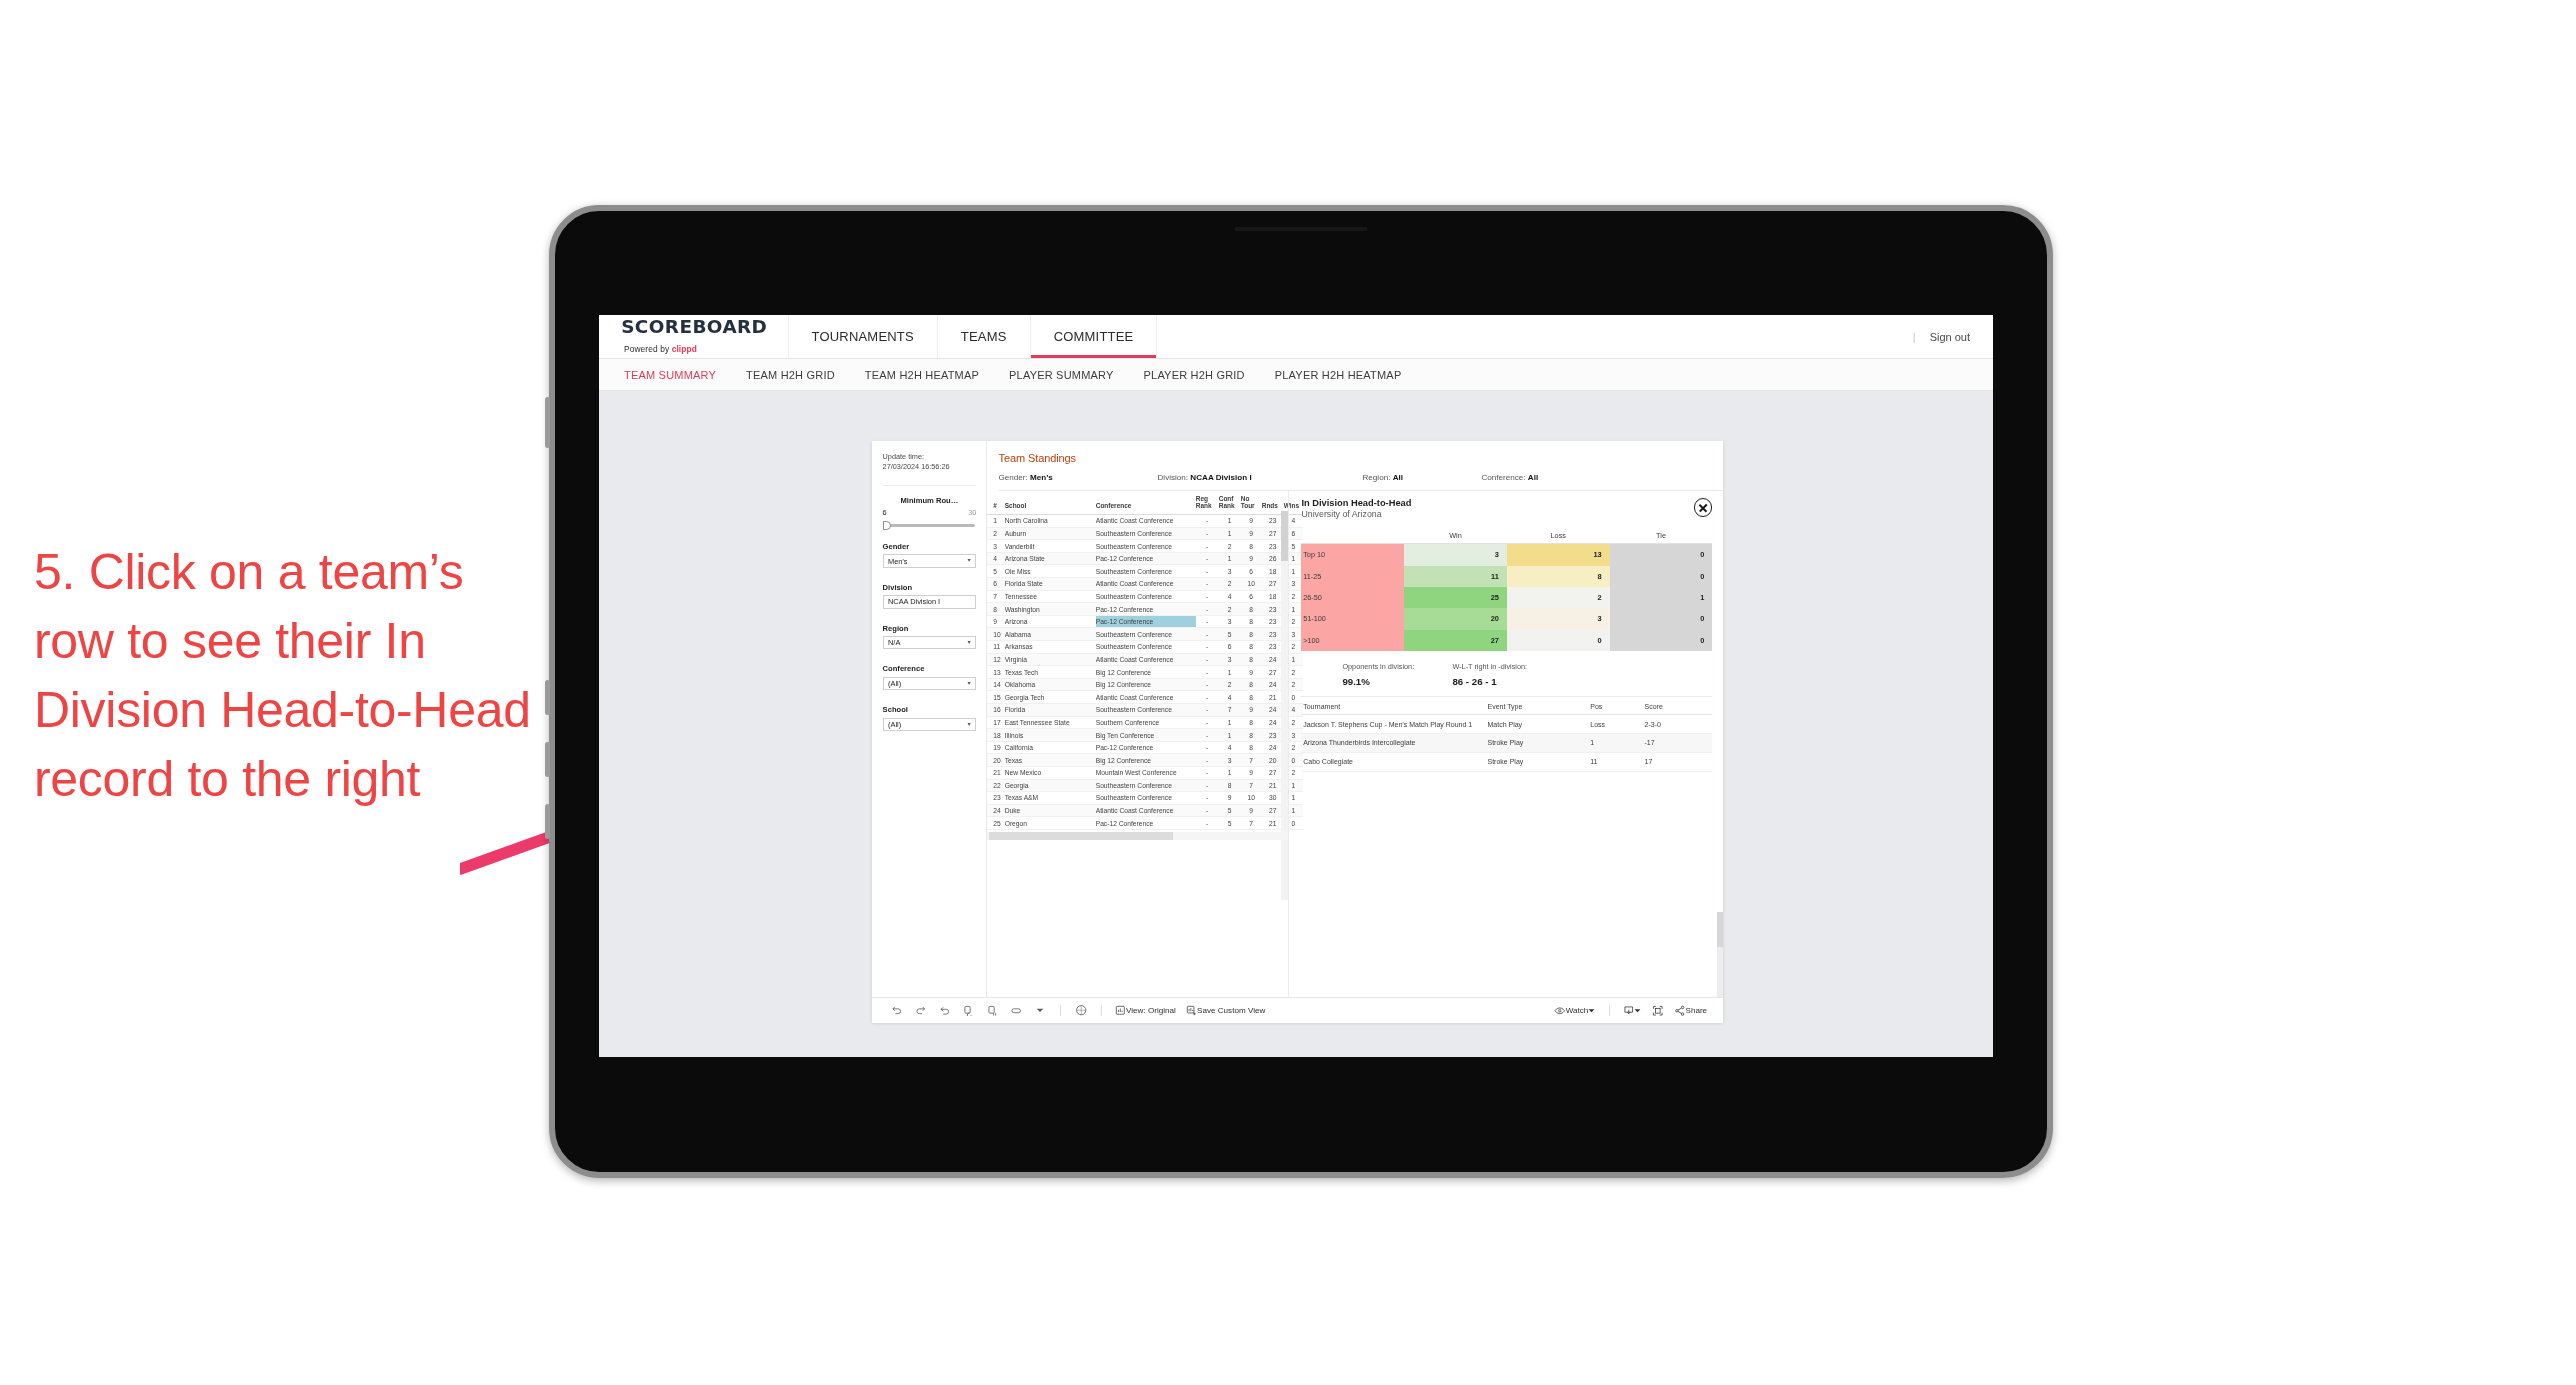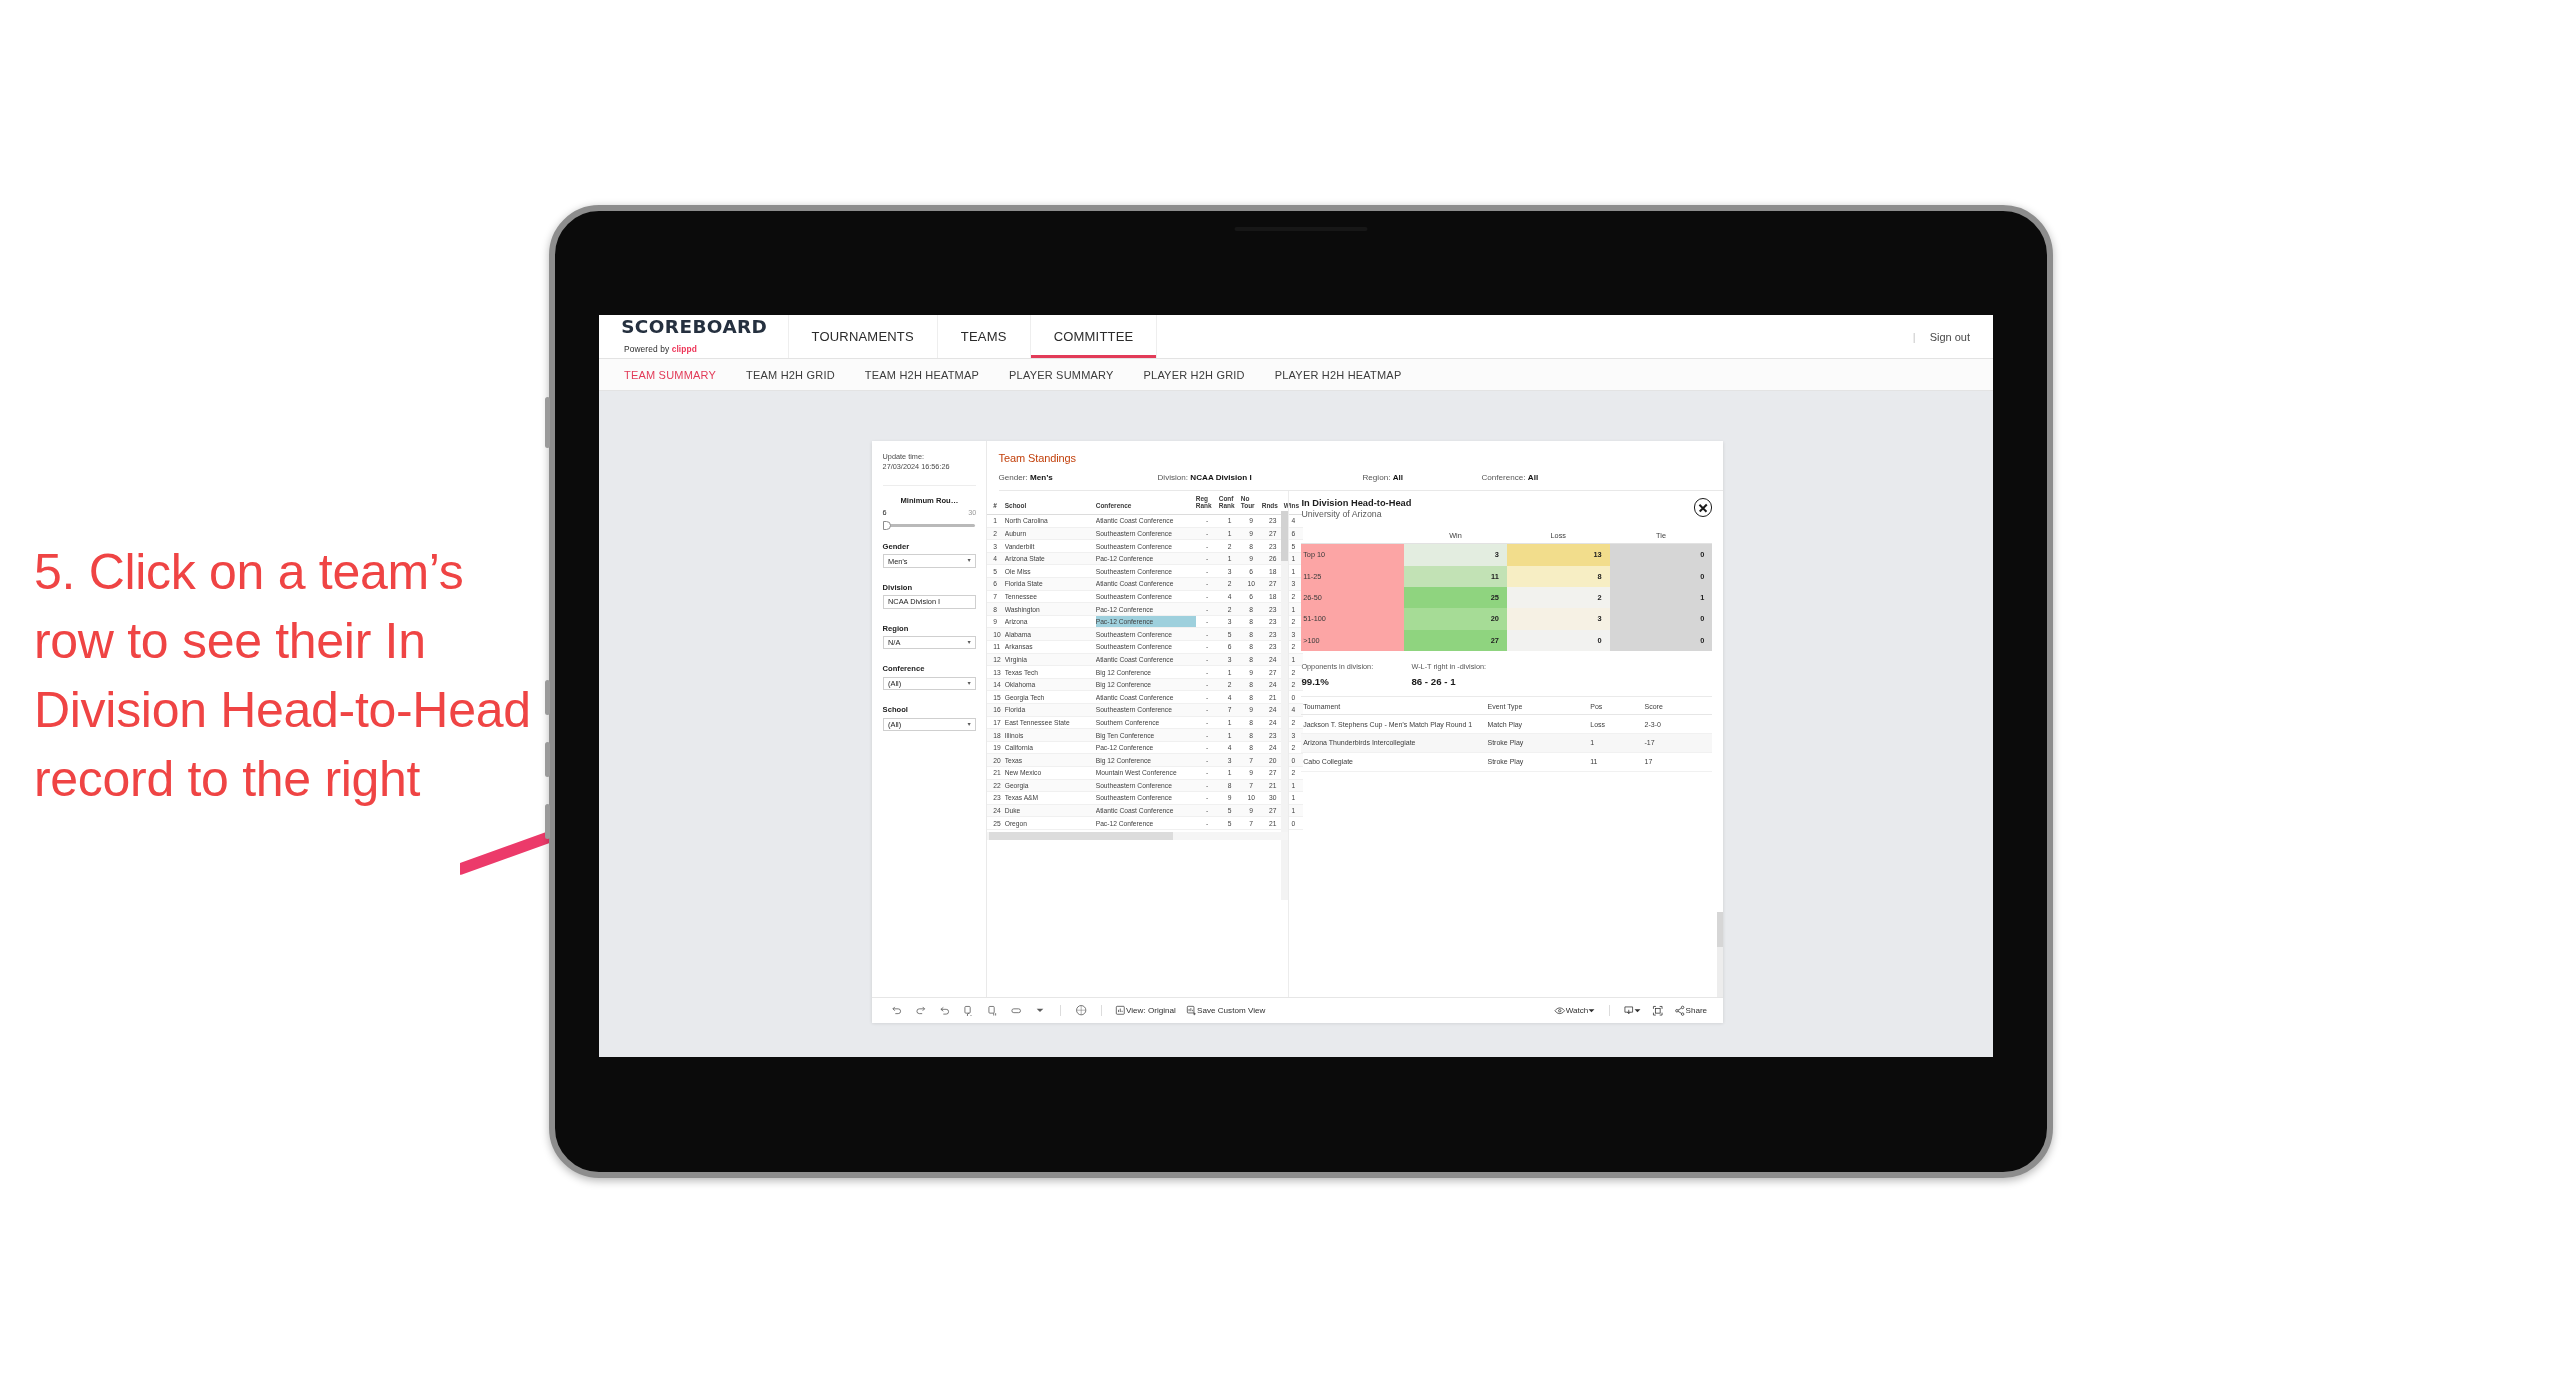--- a/index.html
+++ b/index.html
@@ -208,21 +208,21 @@
   table.h2h th.rowlbl { border-bottom: 0.9px solid #e2e2e2; }
   table.h2h td.rowlbl {
     font-size: 7.3px; color: #3a3a3a; width: 46px; padding-left: 1.8px; background: #fca5a5;
   }
   table.h2h td.cell {
     font-size: 7.4px; color: #222; text-align: right; padding: 6.2px 8px 6.2px 0; font-weight: 600;
   }
 
   .stats-row { display: flex; margin-top: 10.6px; }
   .stat { }
-  .stat.s1 { width: 110px; }
+  .stat.s1 { width: 110px; margin-left: 41px; }
   .stat-label { font-size: 7.3px; color: #555; }
   .stat-value { font-size: 9.7px; font-weight: 700; color: #1a1a1a; margin-top: 5.3px; }
   .h2h-sep { height: 0.9px; background: #eaeaea; margin: 8.8px 0 0 0; }
 
   table.tour { width: 100%; border-collapse: collapse; table-layout: fixed; margin-top: 0; }
   table.tour th {
     font-size: 7px; color: #3d3d3d; font-weight: 400; text-align: left;
     padding: 6.2px 0 4.4px 0; border-bottom: 0.9px solid #e6e6e6;
   }
   table.tour td {

